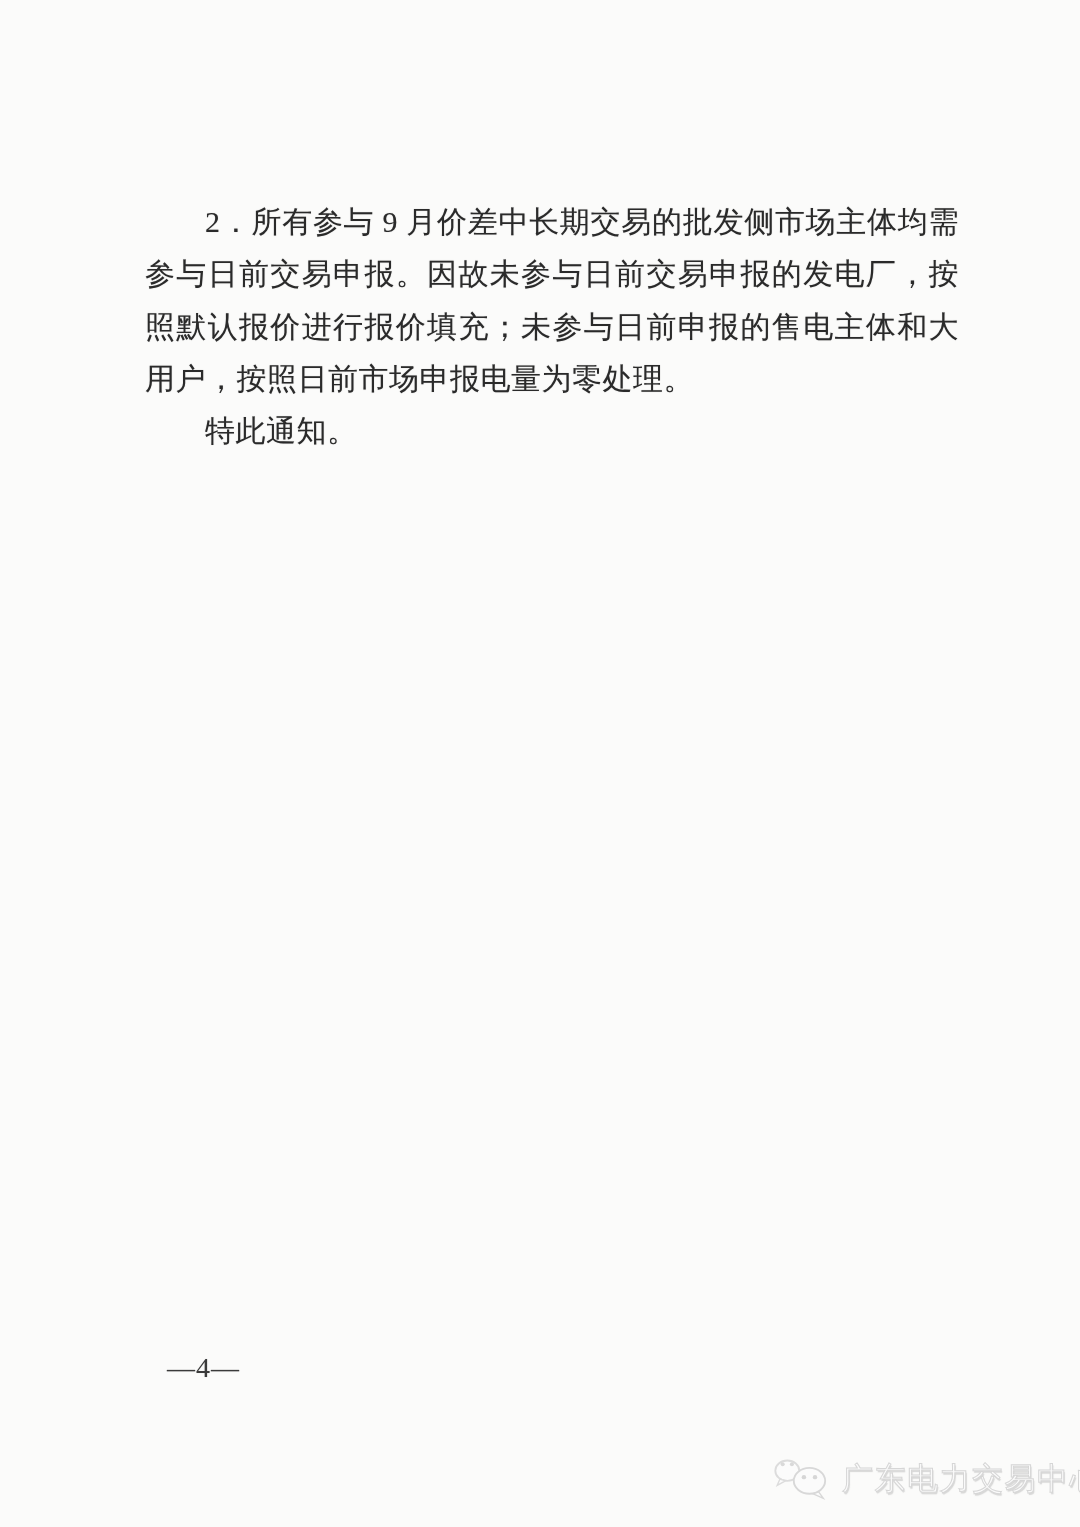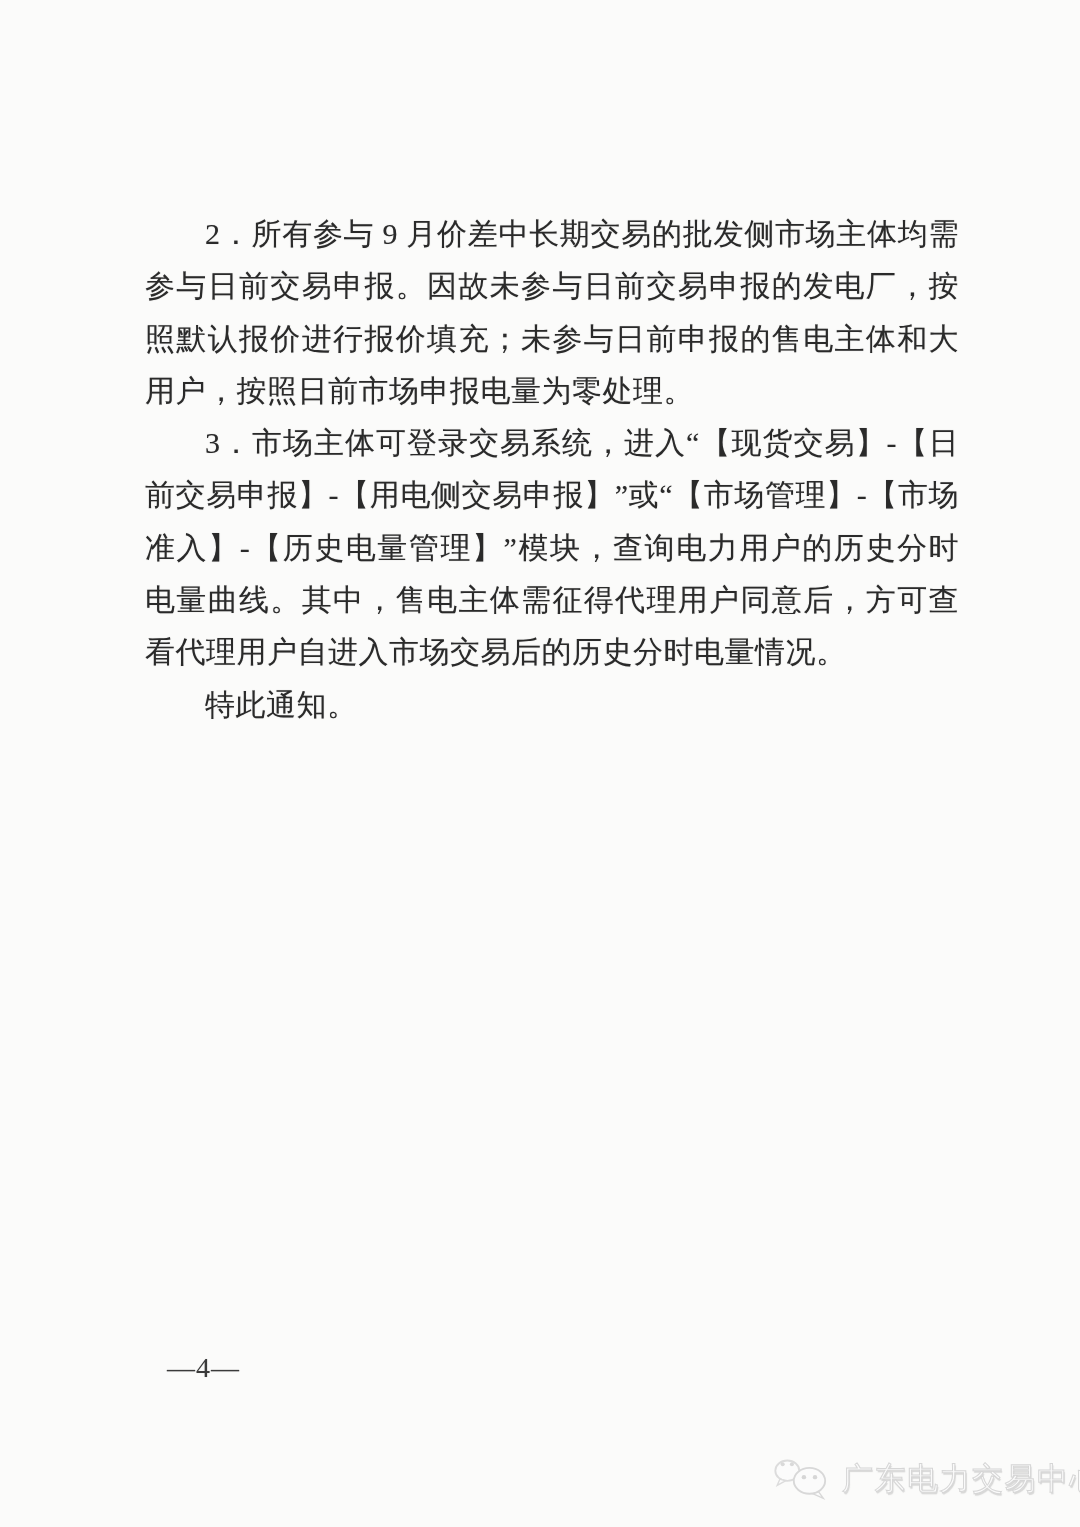--- a/index.html
+++ b/index.html
@@ -11,21 +11,21 @@
     position: relative;
     width: 1080px;
     height: 1527px;
     background: #fbfbfa;
     overflow: hidden;
     font-family: "Liberation Serif", "DejaVu Serif", serif;
   }
   .doc-body {
     position: absolute;
     left: 145px;
-    top: 208px;
+    top: 196px;
     width: 814px;
     font-size: 30px;
     line-height: 52.3px;
     color: #2a2a2a;
     text-align: justify;
     text-justify: inter-character;
     letter-spacing: 0.5px;
     text-shadow: 0 0 1px rgba(70,70,70,0.35);
   }
   .doc-body p {
@@ -64,21 +64,20 @@
     text-shadow: 1px 2px 1px rgba(170,170,170,0.45);
   }
 </style>
 </head>
 <body>
 
 <div class="page">
 
   <div class="doc-body">
     <p>2．所有参与 9 月价差中长期交易的批发侧市场主体均需参与日前交易申报。因故未参与日前交易申报的发电厂，按照默认报价进行报价填充；未参与日前申报的售电主体和大用户，按照日前市场申报电量为零处理。</p>
-    <p>3．市场主体可登录交易系统，进入“【现货交易】-【日前交易申报】-【用电侧交易申报】”或“【市场管理】-【市场准入】-【历史电量管理】”模块，查询电力用户的历史分时电量曲线。其中，售电主体需征得代理用户同意后，方可查看代理用户自进入市场交易后的历史分时电量情况。</p>
     <p>特此通知。</p>
   </div>
 
   <div class="page-number">—4—</div>
 
   <div class="footer-watermark">
     <span class="wm-icon">
       <svg viewBox="0 0 66 52" width="62" height="48" aria-hidden="true">
 
         <ellipse cx="16" cy="17" rx="13" ry="11" fill="#fbfbfb" stroke="#dcdcdc" stroke-width="2"></ellipse>

